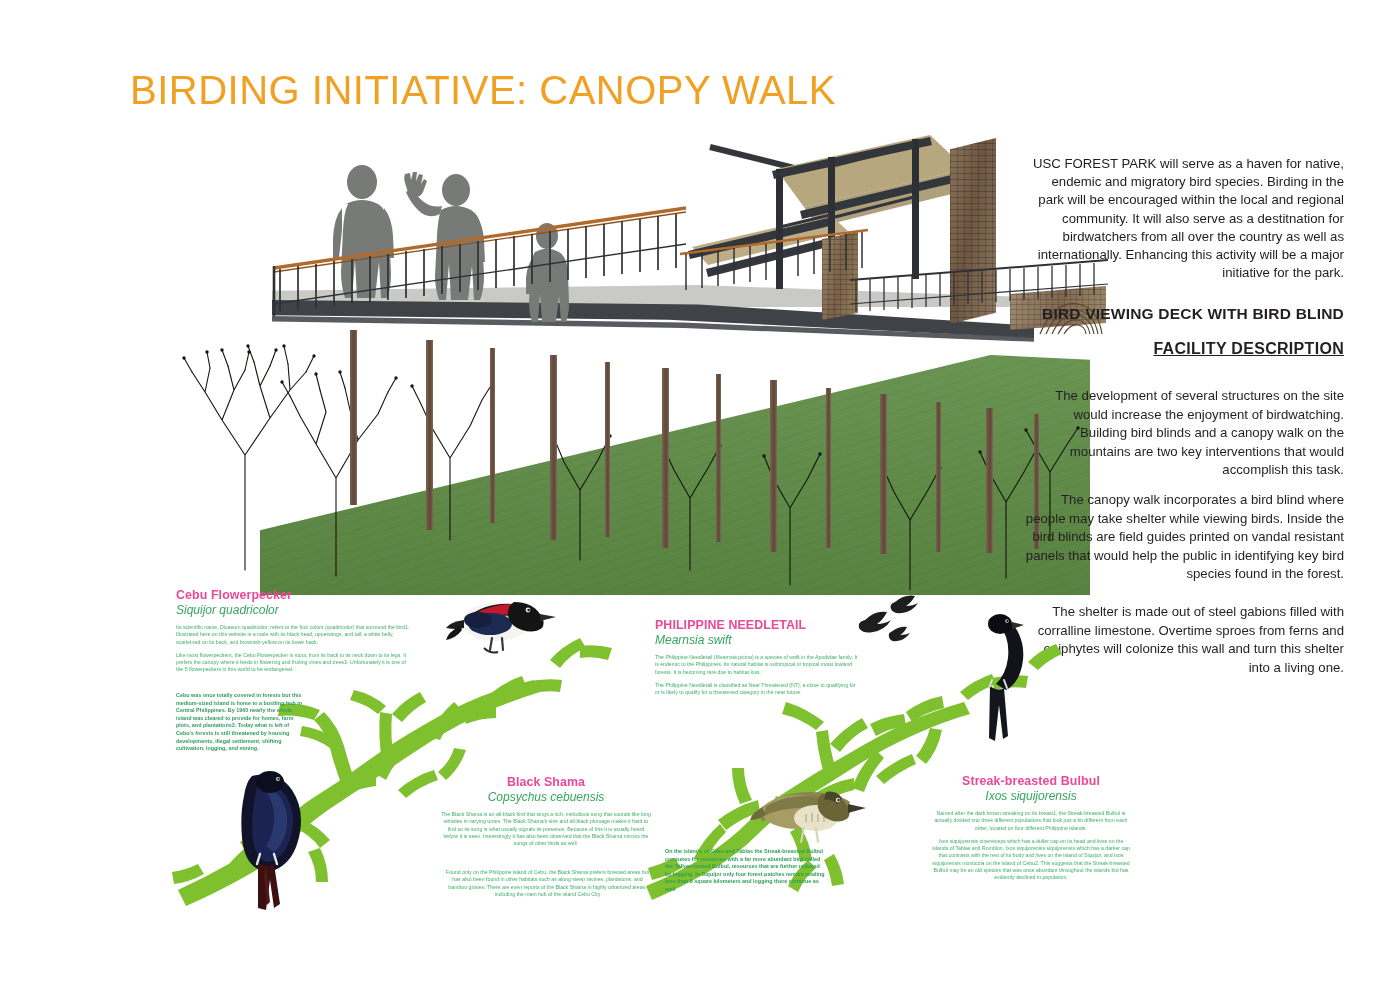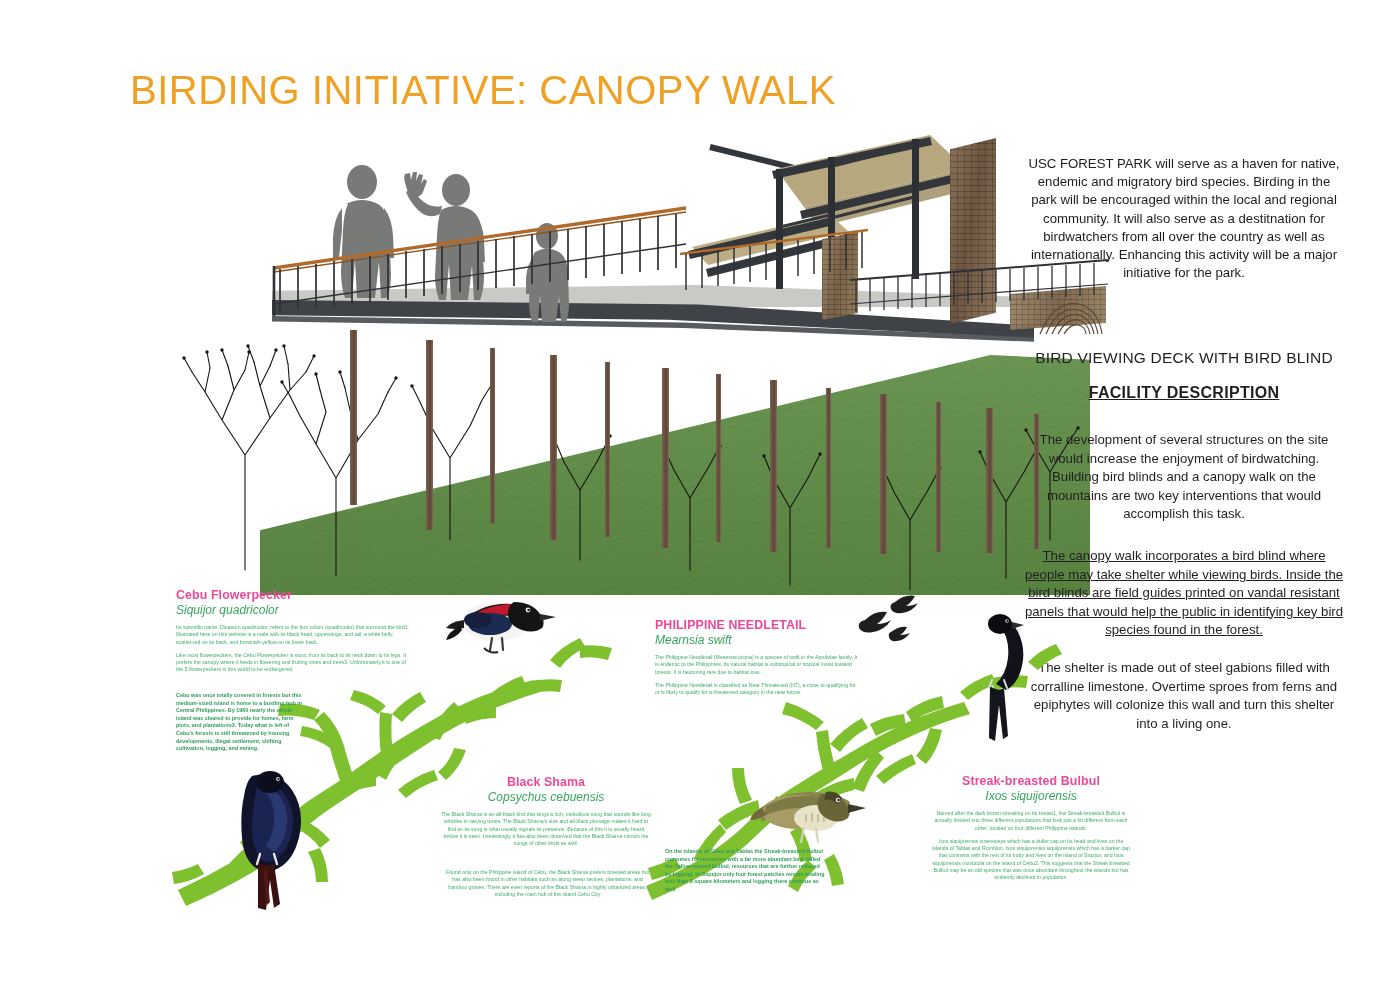--- a/index.html
+++ b/index.html
@@ -15,26 +15,26 @@
   
   .title {
     position: absolute; left: 130px; top: 68px;
     font-size: 40px; letter-spacing: .5px;
     color: #F0A023; font-weight: 400;
     font-family: "Liberation Sans", sans-serif;
     white-space: nowrap;
   }
 
   
-  .rightcol { position: absolute; left: 1024px; top: 155px; width: 320px; text-align: center; }
+  .rightcol { position: absolute; left: 1024px; top: 155px; width: 320px; text-align: right; }
   .intro-par { font-size: 13.2px; line-height: 18.2px; color: #1d1d1b; }
-  .rc-h1 { margin-top: 66px; font-size: 15.5px; font-weight: normal; line-height: 20px; letter-spacing: .2px; }
+  .rc-h1 { margin-top: 22px; font-size: 15.5px; font-weight: bold; line-height: 20px; letter-spacing: .2px; }
   .rc-h2 { margin-top: 16px; font-size: 16px; font-weight: bold; letter-spacing: .3px; text-decoration: underline; }
   .rc-par { margin-top: 29px; font-size: 13.2px; line-height: 18.4px; }
-  .rc-par.p2 { margin-top: 24px; text-decoration: underline; }
+  .rc-par.p2 { margin-top: 12px; }
   .rc-par.p3 { margin-top: 20px; }
 
   
   .render { position: absolute; left: 150px; top: 140px; width: 960px; height: 450px; }
 
   
   .hill {
     position: absolute; left: 110px; top: 215px; width: 830px; height: 240px;
     background: #5f8c45;
     clip-path: polygon(0% 100%, 100% 100%, 100% 2%, 88% 0%, 0% 73%);

